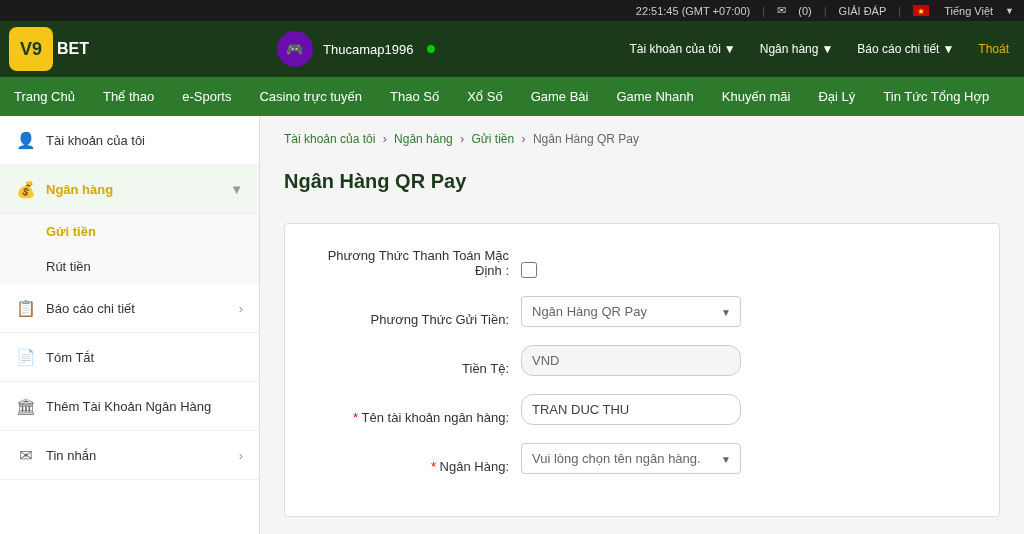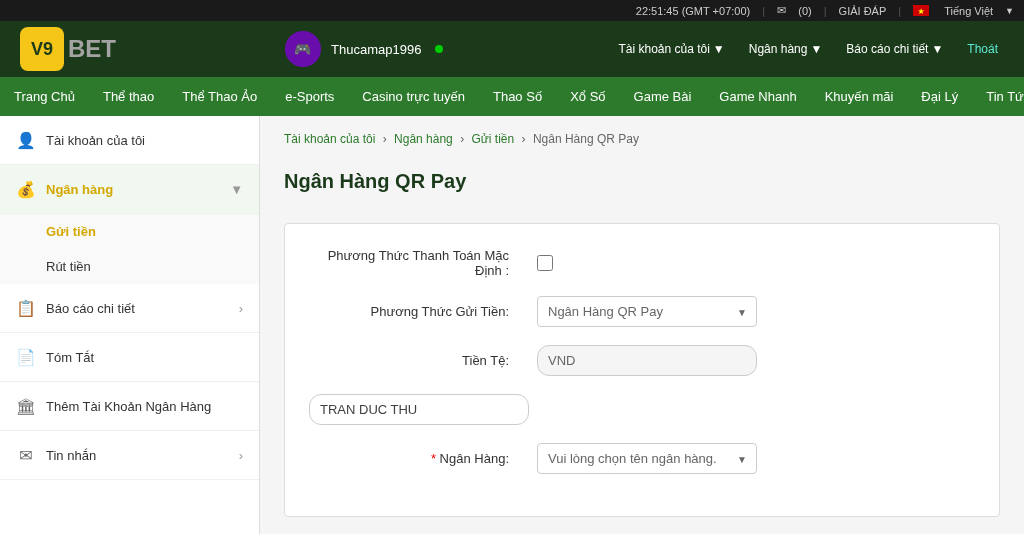--- a/index.html
+++ b/index.html
@@ -19,44 +19,44 @@
     .top-bar .sep { color: #555; }
     .top-bar a { color: #ccc; text-decoration: none; }
     .top-bar .flag { width: 16px; height: 11px; background: #cc0000; display: inline-block; position: relative; vertical-align: middle; margin-right: 3px; }
     .top-bar .flag::after { content: '★'; color: #ffff00; font-size: 8px; position: absolute; top: 50%; left: 50%; transform: translate(-50%, -50%); }
 
     
     .header {
       background: #1a3a1a;
       display: flex;
       align-items: center;
-      padding: 6px 20px;
+      padding: 6px 9px;
       gap: 16px;
     }
     .logo {
       display: flex;
       align-items: center;
       gap: 4px;
     }
     .logo-icon {
       width: 44px;
       height: 44px;
       background: #f5c518;
       border-radius: 8px;
       display: flex;
       align-items: center;
       justify-content: center;
       font-weight: bold;
       font-size: 18px;
       color: #1a3a1a;
     }
     .logo-text {
-      font-size: 24px;
+      font-size: 16px;
       font-weight: bold;
-      color: #a3a3a3;
+      color: #ffffff;
     }
     .header-center {
       flex: 1;
       display: flex;
       justify-content: center;
     }
     .user-avatar {
       width: 36px;
       height: 36px;
       background: #6a0dad;
@@ -91,21 +91,21 @@
       font-size: 12px;
       cursor: pointer;
       display: flex;
       align-items: center;
       gap: 3px;
       padding: 4px 6px;
     }
     .logout-btn {
       background: none;
       border: none;
-      color: #5eead4;
+      color: #eab308;
       font-size: 12px;
       cursor: pointer;
       padding: 4px 6px;
     }
 
     
     .nav {
       background: #2d7a2d;
       display: flex;
       align-items: center;
@@ -190,23 +190,23 @@
     }
     .form-card {
       background: white;
       border: 1px solid #ddd;
       border-radius: 4px;
       padding: 24px;
       margin-bottom: 16px;
     }
     .form-row {
       display: flex;
-      align-items: center;
+      align-items: flex-end;
       margin-bottom: 18px;
-      gap: 28px;
+      gap: 12px;
     }
     .form-label {
       width: 200px;
       font-size: 13px;
       color: #333;
       text-align: right;
       flex-shrink: 0;
     }
     .form-control {
       width: 220px;
@@ -303,21 +303,20 @@
       <span>Báo cáo chi tiết</span>
       <span>▼</span>
     </button>
     <button class="logout-btn">Thoát</button>
   </div>
 </div>
 
 <nav class="nav">
   <a class="nav-item" href="#">Trang Chủ</a>
   <a class="nav-item" href="#">Thể thao</a>
-  <a class="nav-item" href="#">Thể Thao Ảo</a>
   <a class="nav-item" href="#">e-Sports</a>
   <a class="nav-item" href="#">Casino trực tuyến</a>
   <a class="nav-item" href="#">Thao Số</a>
   <a class="nav-item" href="#">Xổ Số</a>
   <a class="nav-item" href="#">Game Bài</a>
   <a class="nav-item" href="#">Game Nhanh</a>
   <a class="nav-item" href="#">Khuyến mãi</a>
   <a class="nav-item" href="#">Đại Lý</a>
   <a class="nav-item" href="#">Tin Tức Tổng Hợp</a>
 </nav>
@@ -390,20 +389,24 @@
           </select>
         </div>
       </div>
 
       <div class="form-row">
         <label class="form-label">Tiền Tệ:</label>
         <input type="text" class="form-control" disabled="" value="VND" style="">
       </div>
 
       <div class="form-row">
+        <label class="form-label">
+          <span style="color:red;">*</span>
+          <span>Tên tài khoản ngân hàng:</span>
+        </label>
         <input type="text" class="form-control" value="TRAN DUC THU" style="color: #404040;">
       </div>
 
       <div class="form-row">
         <label class="form-label">
           <span style="color:red;">*</span>
           <span>Ngân Hàng:</span>
         </label>
         <div class="select-wrapper">
           <select>

